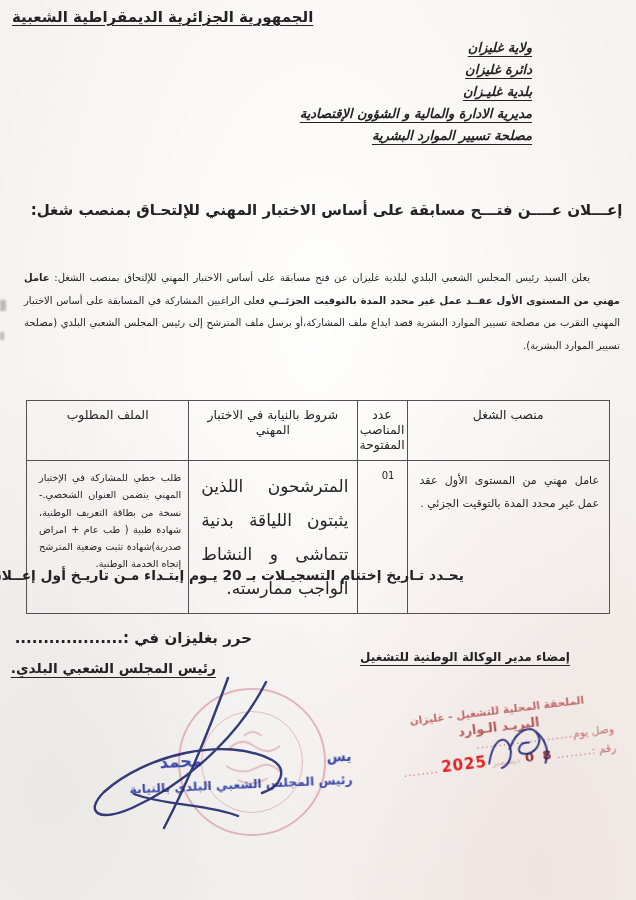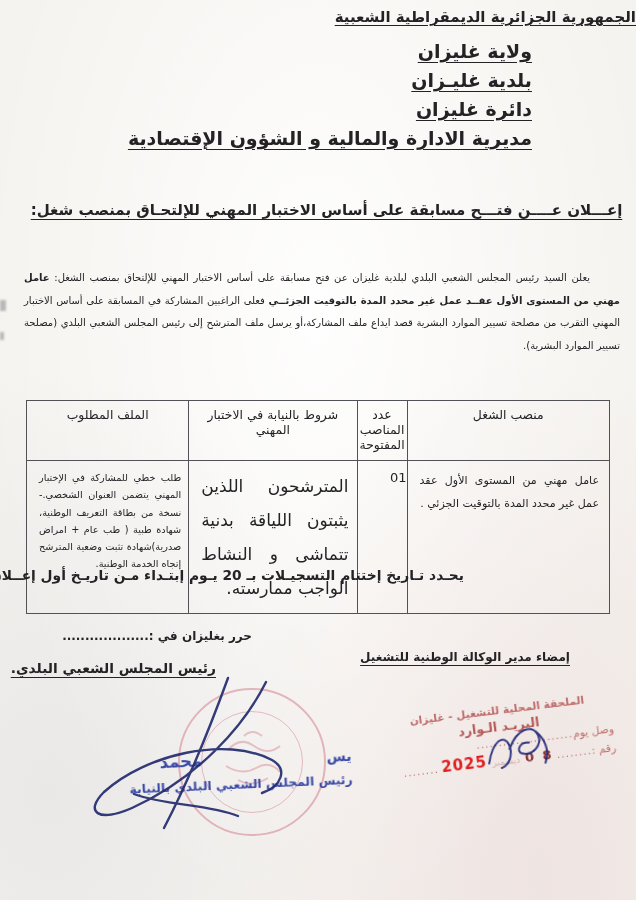--- a/index.html
+++ b/index.html
@@ -9,54 +9,54 @@
   .page {
     position:relative; width:636px; height:900px; overflow:hidden;
     color:#232326; direction:rtl;
     background:
       radial-gradient(ellipse at 85% 97%, rgba(228,203,203,.38), transparent 42%),
       radial-gradient(ellipse at 8% 88%, rgba(208,208,214,.30), transparent 38%),
       radial-gradient(ellipse at 50% 35%, rgba(255,255,255,.92), transparent 75%),
       #f5f3ef;
   }
 
-  .republic { position:absolute; top:8px; left:0; right:0; text-align:right;
+  .republic { position:absolute; top:8px; left:12px; right:0; text-align:left;
     font-size:15px; font-weight:bold; }
   .republic span { text-decoration:underline; text-underline-offset:3px; }
 
   .org { position:absolute; top:40px; right:104px; text-align:right; }
-  .org > div { font-size:19px; font-weight:bold; margin-bottom:7px;
-    text-decoration:underline; text-underline-offset:4px; white-space:nowrap; }
+  .org > div { font-size:13px; font-weight:bold; margin-bottom:7px;
+    text-decoration:underline; text-underline-offset:4px; white-space:nowrap;font-style:italic; }
 
   .title1 { position:absolute; top:201px; left:0; right:0; text-align:center;
     font-size:15px; font-weight:bold; }
-  .title1 span, .title2 span { text-decoration:underline; text-underline-offset:4px;margin-left:17px; }
+  .title1 span, .title2 span { text-underline-offset:4px;margin-left:17px; }
   .title2 { position:absolute; top:233px; left:0; right:0; text-align:center;
     font-size:14.5px; font-weight:bold; }
 
   .bodytext { position:absolute; top:267px; right:16px; left:24px;
     font-size:10px; line-height:2.25; text-align:justify; text-indent:30px; }
 
   table.jobs { position:absolute; top:400px; right:26px; width:584px;
     border-collapse:collapse; background:transparent; }
   table.jobs th, table.jobs td { border:1.3px solid #515156;padding-left:12px; }
   table.jobs th { font-weight:normal; font-size:12.4px; text-align:center;
     vertical-align:top; padding:6px 2px 0; height:60px; }
   td.c-pos { font-size:11px; line-height:2.05; text-align:justify;
     vertical-align:top; padding:9px 10px; height:106px; }
-  td.c-cnt { font-size:13px; vertical-align:top; padding-top:9px; }
+  td.c-cnt { font-size:10px; text-align:center; vertical-align:top; padding-top:9px; }
   td.c-cond { font-size:17px; line-height:2.0; text-align:justify;
     vertical-align:top; padding:8px 8px; }
   td.c-file { font-size:9.7px; line-height:1.78; text-align:justify;
     vertical-align:top; padding:8px 7px; }
 
   .closing { position:absolute; top:567px; right:172px; font-size:13.8px;
     font-weight:bold; white-space:nowrap; }
 
-  .drafted { position:absolute; top:629px; right:384px; font-size:12px;
+  .drafted { position:absolute; top:629px; right:384px; font-size:15px;
     font-weight:bold; white-space:nowrap; }
   .president { position:absolute; top:660px; right:420px; font-size:13.8px;
     font-weight:bold; white-space:nowrap; text-decoration:underline;
     text-underline-offset:4px;margin-left:7px; }
   .anem-sign { position:absolute; top:650px; right:66px; font-size:12px;
     font-weight:bold; white-space:nowrap; text-decoration:underline;
     text-underline-offset:4px; }
 
   
   .stamp-pink { position:absolute; left:178px; top:688px; width:148px; height:148px;
@@ -102,23 +102,24 @@
 <body>
 
 <div class="page">
 
   <div class="republic">
     <span>الجمهورية الجزائرية الديمقراطية الشعبية</span>
   </div>
 
   <div class="org">
     <div>ولاية غليزان</div>
+    <div>دائرة غليزان</div>
     <div>بلدية غليـزان</div>
-    <div>دائرة غليزان</div>
     <div>مديرية الادارة والمالية و الشؤون الإقتصادية</div>
+    <div>مصلحة تسيير الموارد البشرية</div>
   </div>
 
   <div class="title1">
     <span>إعـــلان عــــن فتـــح مسابقة على أساس الاختبار المهني للإلتحـاق  بمنصب شغل:</span>
   </div>
 
   <p class="bodytext"><span>يعلن السيد رئيس المجلس الشعبي البلدي لبلدية غليزان عن فتح مسابقة على أساس الاختبار المهني للإلتحاق بمنصب الشغل: </span><b>عامل مهني من المستوى الأول عقــد عمل غير محدد المدة بالتوقيت الجزئــي</b><span> فعلى الراغبين المشاركة في المسابقة على أساس الاختبار المهني التقرب من مصلحة تسيير الموارد البشرية قصد ايداع ملف المشاركة،أو يرسل ملف المترشح إلى رئيس المجلس الشعبي البلدي (مصلحة تسيير الموارد البشرية).</span></p>
 
   <table class="jobs">
     <colgroup>

